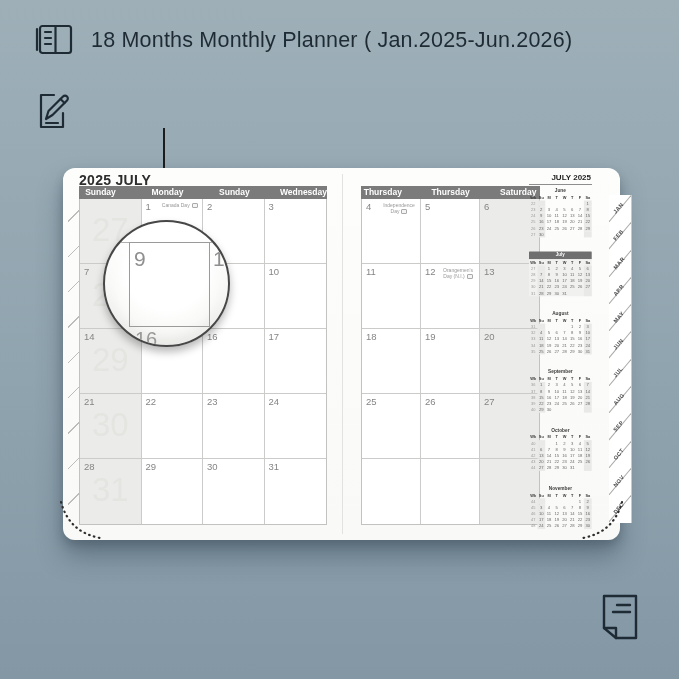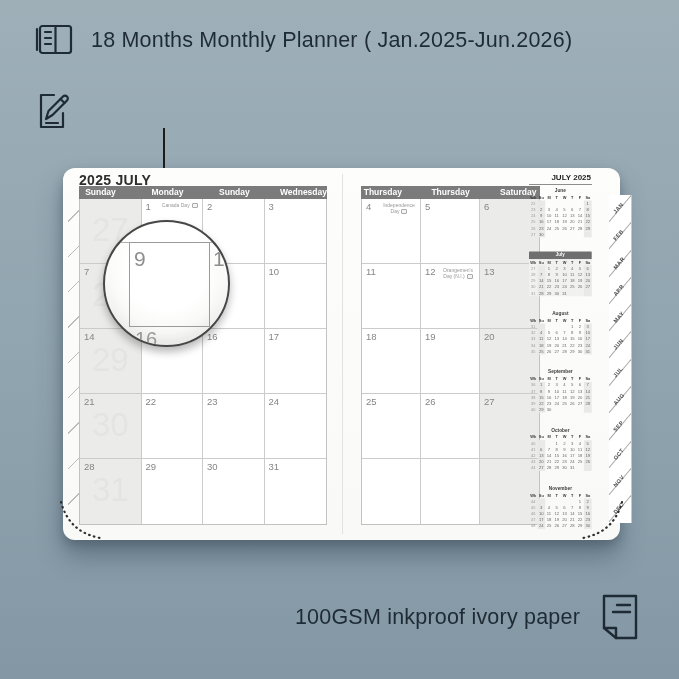--- a/index.html
+++ b/index.html
@@ -627,21 +627,20 @@
       <div class="mag-hline"></div>
       <div class="mag-vline"></div>
       <div class="mag-square"></div>
       <span class="mag-num main">9</span>
       <span class="mag-num right">10</span>
       <span class="mag-num below">16</span>
     </div>
   </div>
 
   <div class="footer">
-    <span class="footer-text">100GSM inkproof ivory paper</span>
     <svg width="50" height="54" viewBox="0 0 50 54" fill="none" stroke-width="2.4" stroke-linecap="round" stroke-linejoin="round">      
         <path d="M9 6 H41 V48 H21 L9 38 Z"></path>
       <path d="M9 38 H21 V48"></path>
       <line x1="22" y1="15" x2="35" y2="15"></line>
       <line x1="18" y1="22" x2="35" y2="22"></line>
     </svg>
   </div>
 
 </div>
 

